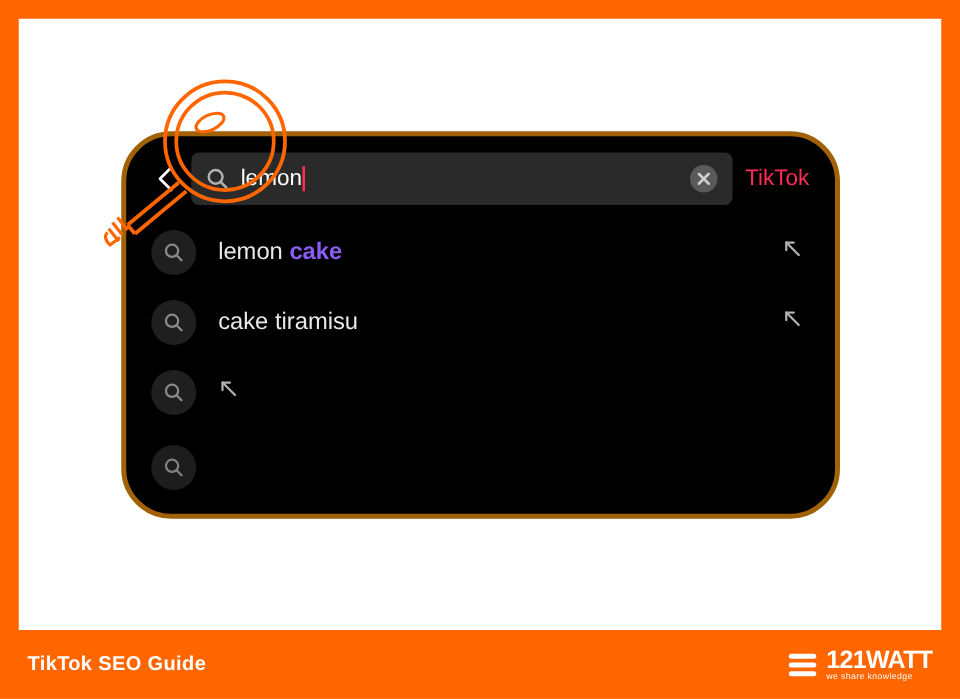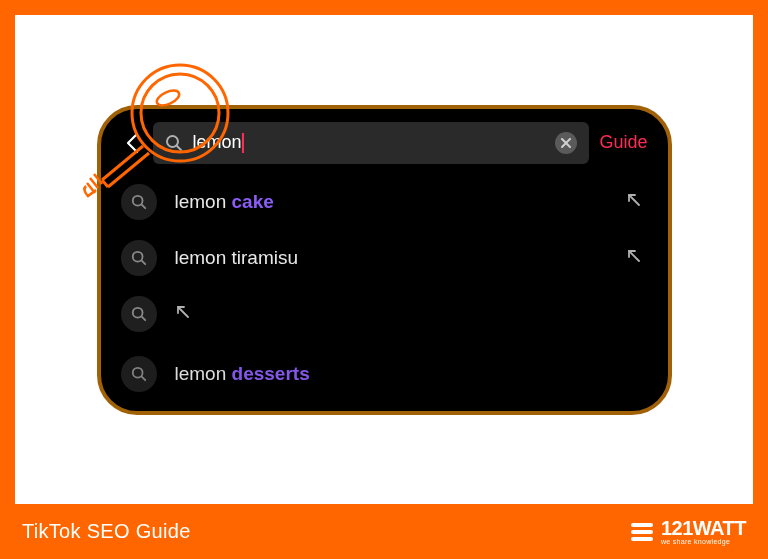--- a/index.html
+++ b/index.html
@@ -126,22 +126,22 @@
     bottom: 0;
     height: 55px;
     background: #ff6600;
     display: flex;
     align-items: center;
     justify-content: space-between;
     padding: 0 22px;
     color: #ffffff;
   }
   .footer-title {
-    font-size: 20px;
-    font-weight: 400;
+    font-size: 16px;
+    font-weight: 700;
     letter-spacing: 0.3px;
   }
   .logo-wrap {
     display: flex;
     align-items: center;
     gap: 8px;
   }
   .logo-mark {
     display: flex;
     flex-direction: column;
@@ -199,21 +199,21 @@
           <span>lemon</span>
           <span class="caret"></span>
         </span>
         <span class="clear-btn">
           <svg width="10" height="10" viewBox="0 0 10 10">
             <line x1="1" y1="1" x2="9" y2="9" stroke="#d0d0d0" stroke-width="2" stroke-linecap="round"></line>
             <line x1="9" y1="1" x2="1" y2="9" stroke="#d0d0d0" stroke-width="2" stroke-linecap="round"></line>
           </svg>
         </span>
       </div>
-      <span class="search-action">Guide</span>
+      <span class="search-action">TikTok</span>
     </div>
 
     <div class="suggestions">
 
       <div class="suggestion-row">
         <div class="sug-icon-circle">
           <svg width="16" height="16" viewBox="0 0 18 18">
               <circle cx="7.5" cy="7.5" r="5.5" fill="none" stroke="#8a8a8a" stroke-width="2"></circle>
               <line x1="12" y1="12" x2="16" y2="16" stroke="#8a8a8a" stroke-width="2" stroke-linecap="round"></line>
             </svg>
@@ -230,21 +230,21 @@
       </div>
 
       <div class="suggestion-row">
         <div class="sug-icon-circle">
           <svg width="16" height="16" viewBox="0 0 18 18">
               <circle cx="7.5" cy="7.5" r="5.5" fill="none" stroke="#8a8a8a" stroke-width="2"></circle>
               <line x1="12" y1="12" x2="16" y2="16" stroke="#8a8a8a" stroke-width="2" stroke-linecap="round"></line>
             </svg>
         </div>
         <div class="sug-text">
-          <span>lemon tiramisu</span>
+          <span>cake tiramisu</span>
         </div>
         <div class="fill-arrow">
           <svg width="16" height="16" viewBox="0 0 16 16">
             <line x1="13" y1="13" x2="3" y2="3" stroke="#b0b0b0" stroke-width="1.8" stroke-linecap="round"></line>
             <polyline points="3,9 3,3 9,3" fill="none" stroke="#b0b0b0" stroke-width="1.8" stroke-linecap="round" stroke-linejoin="round"></polyline>
           </svg>
         </div>
       </div>
 
       <div class="suggestion-row">
@@ -261,23 +261,20 @@
           </svg>
         </div>
       </div>
 
       <div class="suggestion-row" style="opacity:0.95; transform: translateY(4px);">
         <div class="sug-icon-circle">
           <svg width="16" height="16" viewBox="0 0 18 18">
               <circle cx="7.5" cy="7.5" r="5.5" fill="none" stroke="#8a8a8a" stroke-width="2"></circle>
               <line x1="12" y1="12" x2="16" y2="16" stroke="#8a8a8a" stroke-width="2" stroke-linecap="round"></line>
             </svg>
-        </div>
-        <div class="sug-text">
-          <span>lemon </span><span class="bold">desserts</span>
         </div>
       </div>
 
     </div>
   </div>
 
   <svg class="magnifier-decor" width="160" height="150" viewBox="0 0 160 150">
     <circle cx="100" cy="55" r="48" fill="none" stroke="#ff6600" stroke-width="3"></circle>
     <circle cx="100" cy="55" r="39" fill="none" stroke="#ff6600" stroke-width="3"></circle>
     <ellipse cx="88" cy="40" rx="12" ry="6" fill="none" stroke="#ff6600" stroke-width="2.5" transform="rotate(-25 88 40)"></ellipse>

